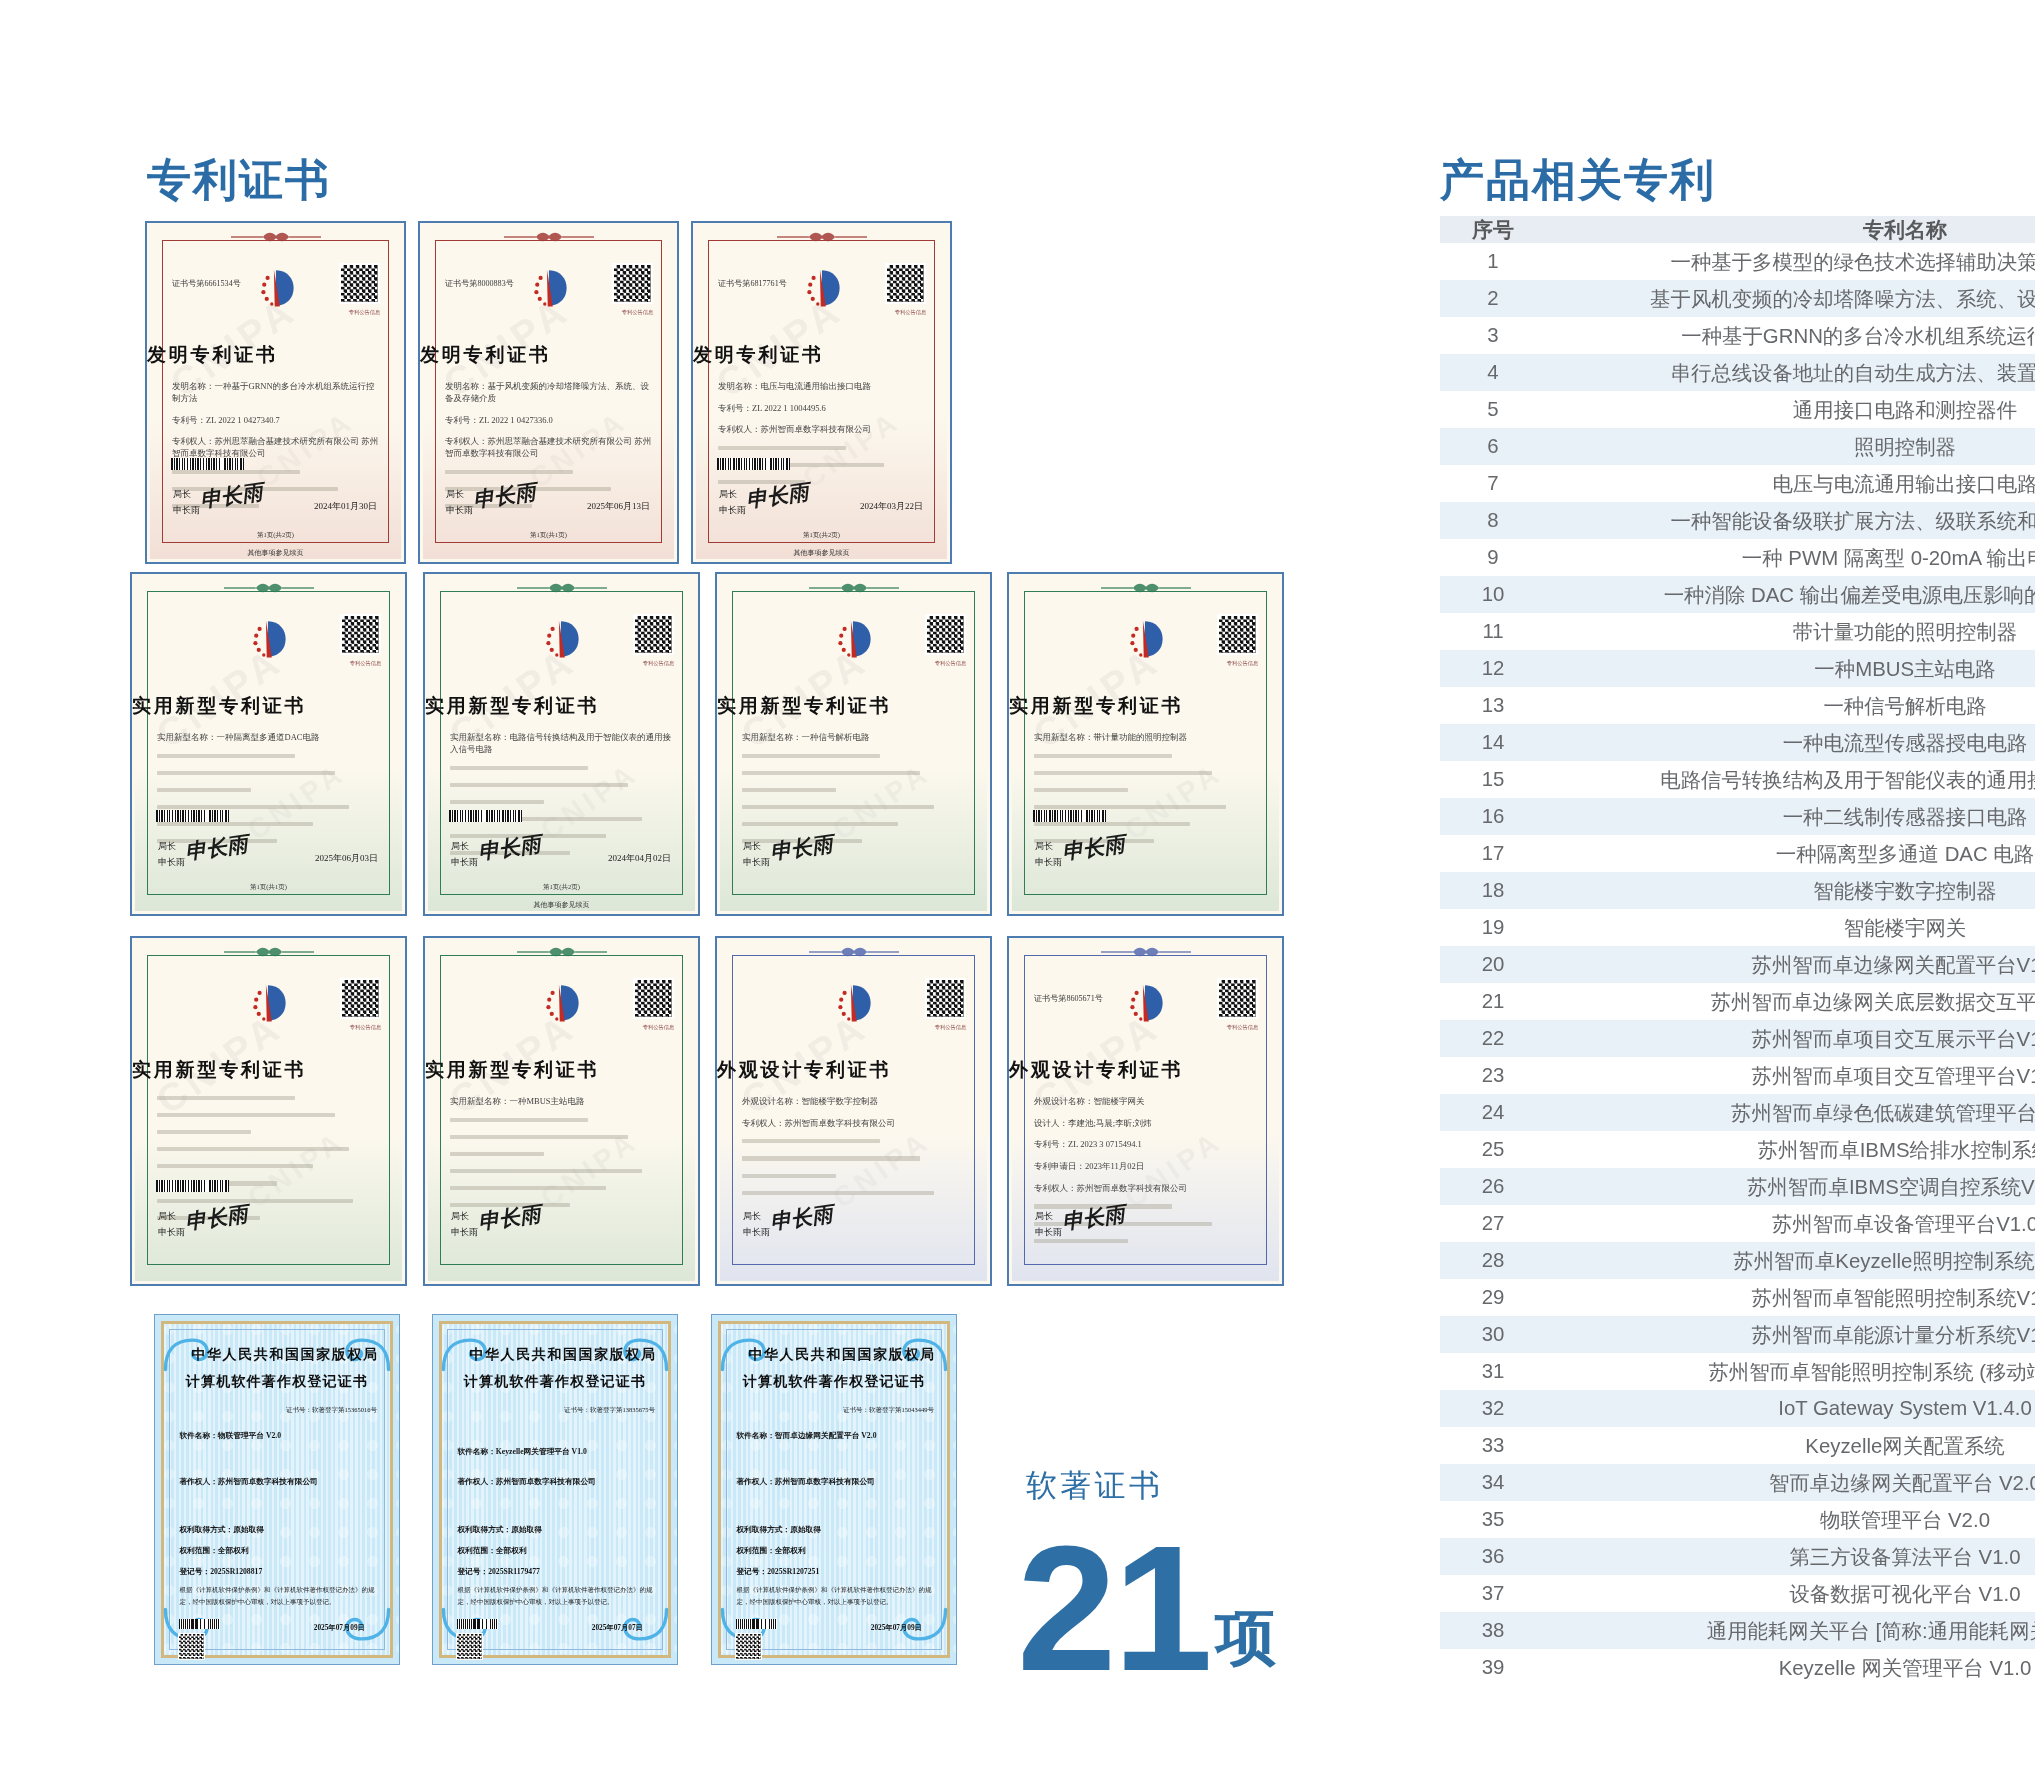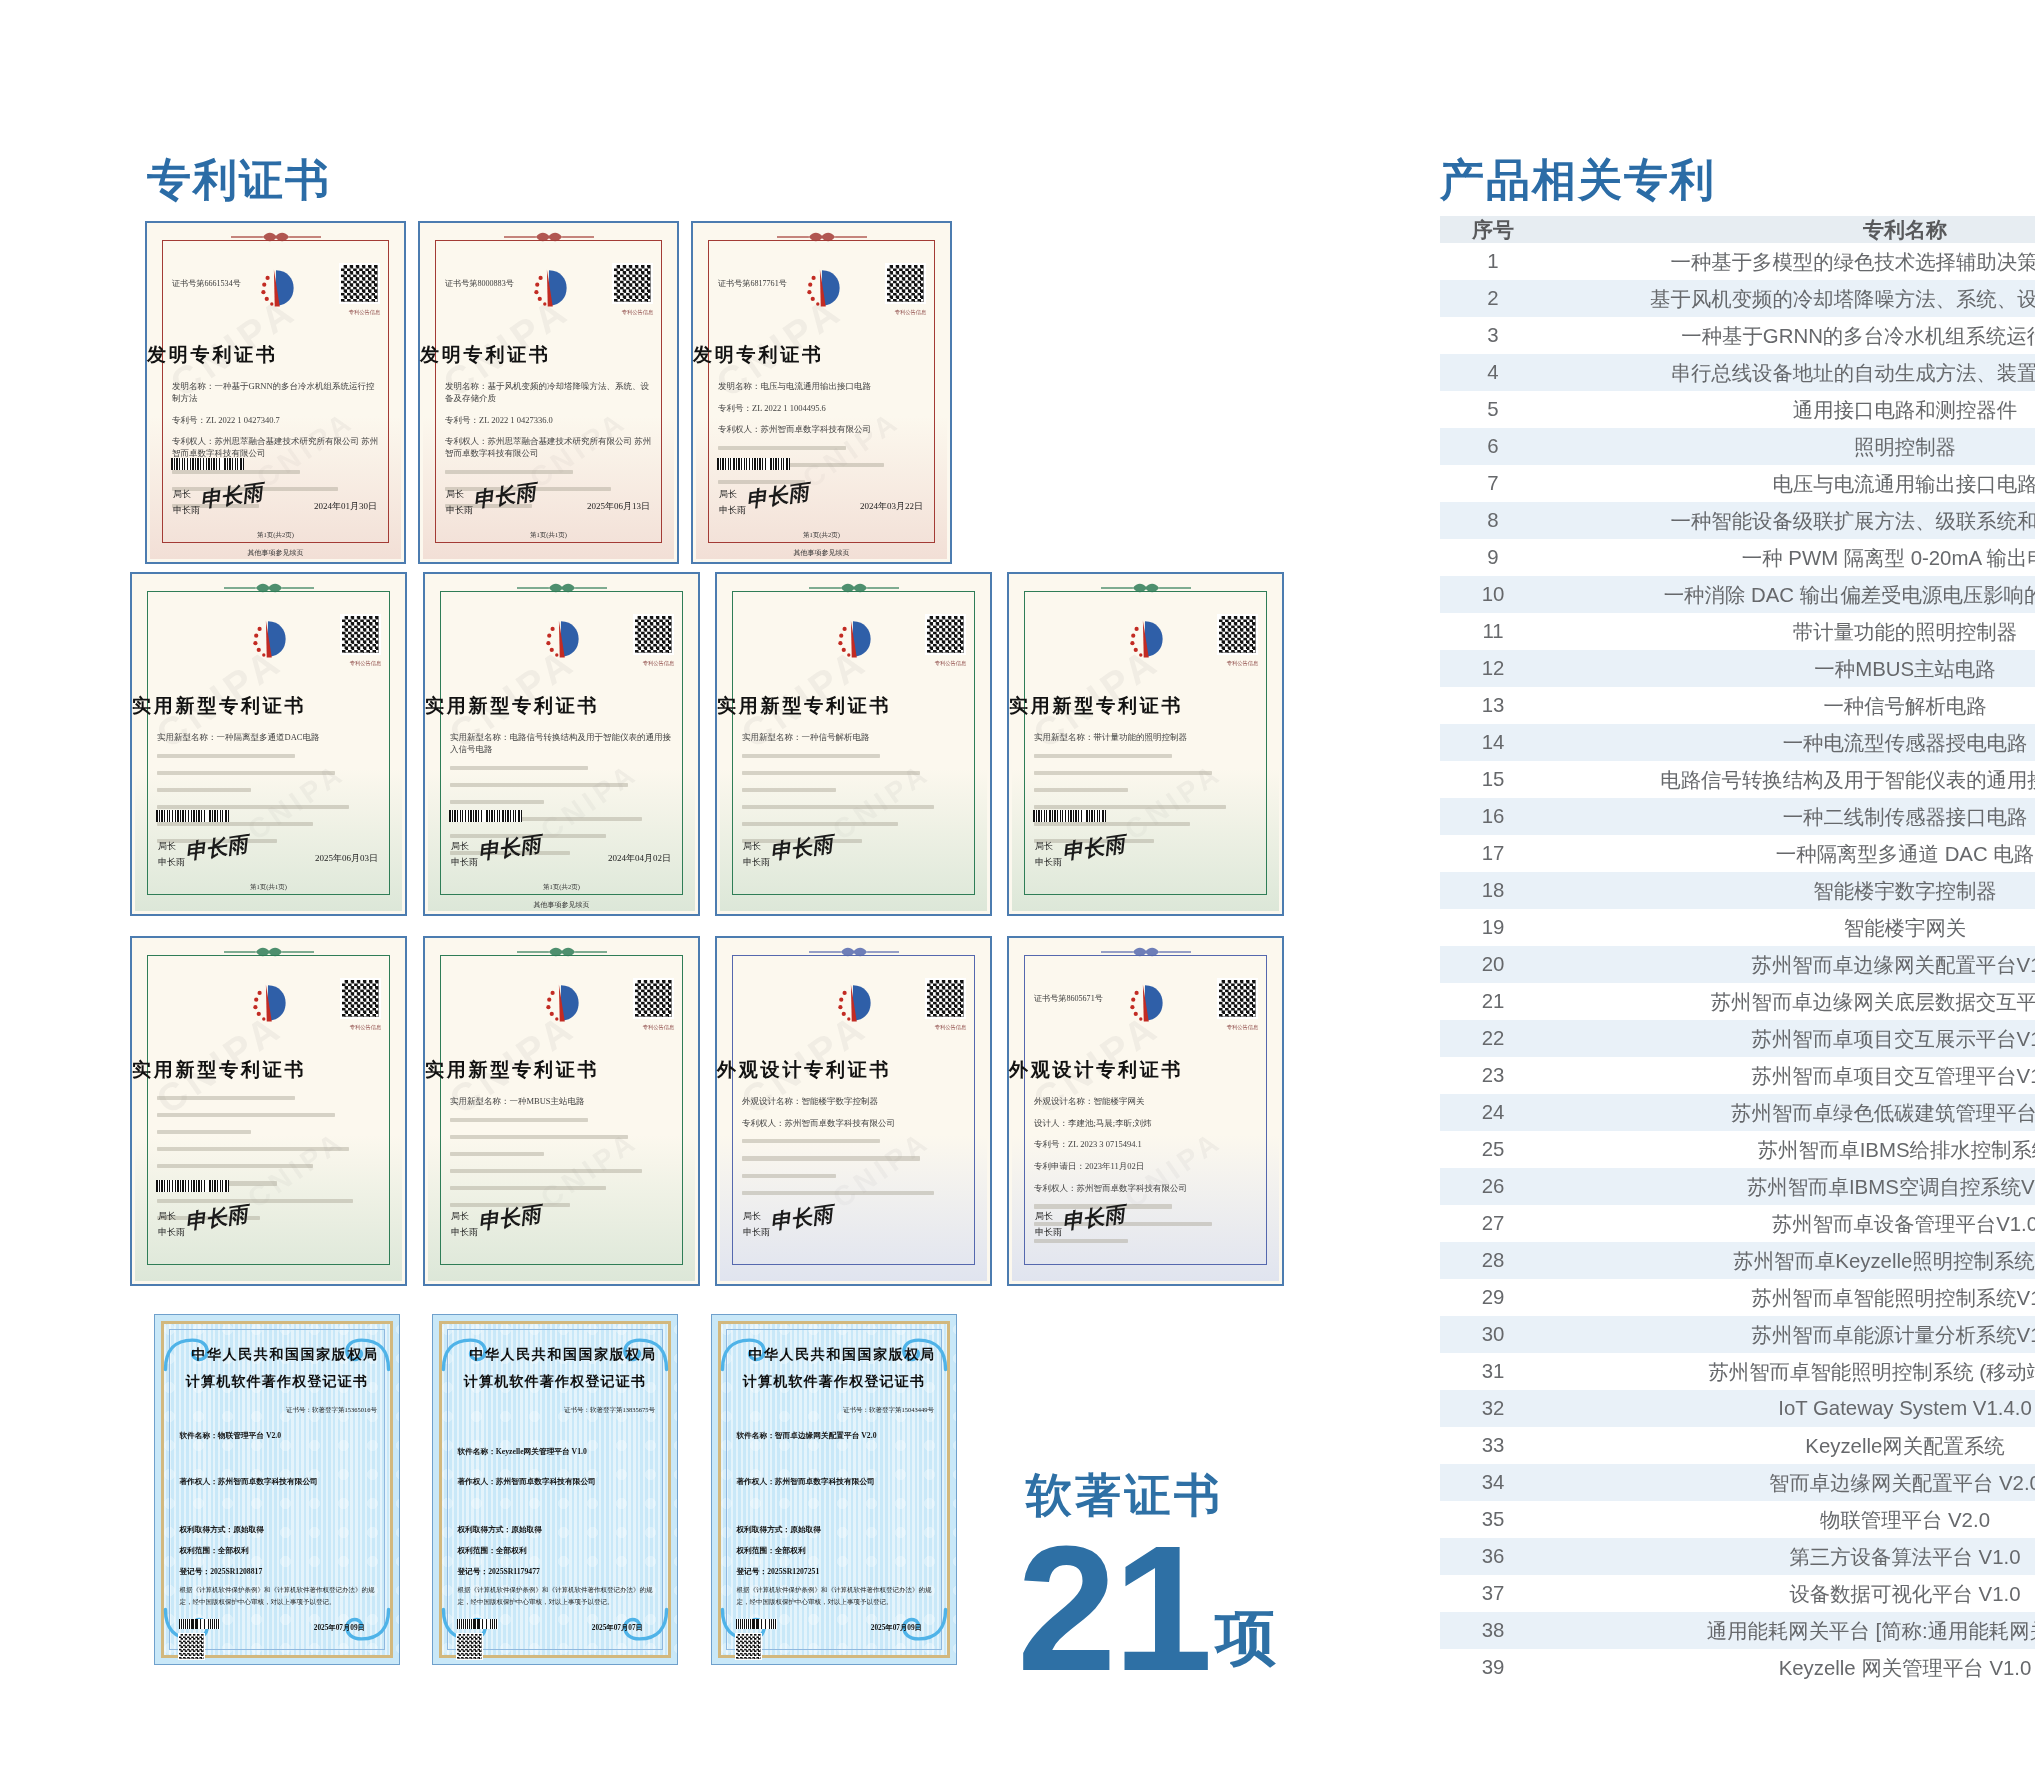--- a/index.html
+++ b/index.html
@@ -10,21 +10,21 @@
   
   .tbl{position:absolute;left:1440px;top:216px;width:1103px;}
   .tbl-head{display:flex;height:27px;background:#E7EDF2;align-items:center;
             font-size:21px;color:#58595B;font-weight:600;}
   .tbl-row{display:flex;height:37px;align-items:center;font-size:20.4px;color:#66686B;background:#fff;}
   .tbl-row.alt{background:#E9F1F8;}
   .c-no{width:106px;text-align:center;flex:none;}
   .c-name{width:718px;text-align:center;flex:none;white-space:nowrap;overflow:hidden;}
 
   
-  .soft-label{position:absolute;left:1026px;top:1465px;font-size:46px;font-weight:700;
+  .soft-label{position:absolute;left:1026px;top:1465px;font-size:31px;font-weight:400;
               color:#2E70A5;letter-spacing:3.3px;}
   .soft-count{position:absolute;left:1017px;top:1526px;display:flex;align-items:flex-end;color:#2E70A5;}
   .soft-count .big{font-size:179px;font-weight:700;line-height:0.92;letter-spacing:-3.3px;}
   .soft-count .unit{font-size:61px;font-weight:700;margin-left:5.7px;margin-bottom:11.4px;}
 
   
   .cert{position:absolute;background:#FCF8EE;border:2px solid #4C7CB0;box-sizing:border-box;}
   .cert .tint{position:absolute;left:3.3px;right:3.3px;bottom:3.3px;height:42%;
               background:linear-gradient(180deg,rgba(255,255,255,0),var(--tint));}
   .cert .frame{position:absolute;left:14.7px;right:14.7px;top:17px;bottom:19px;

